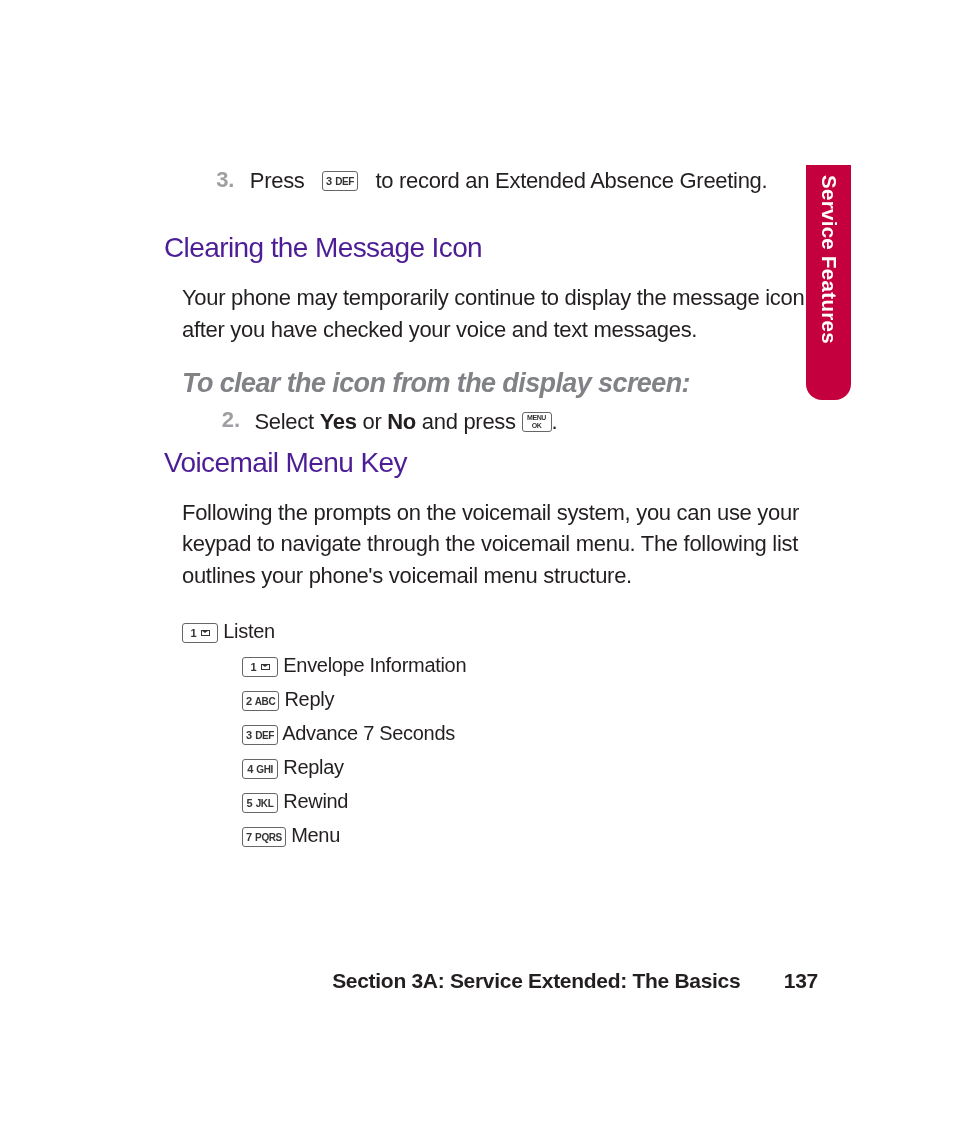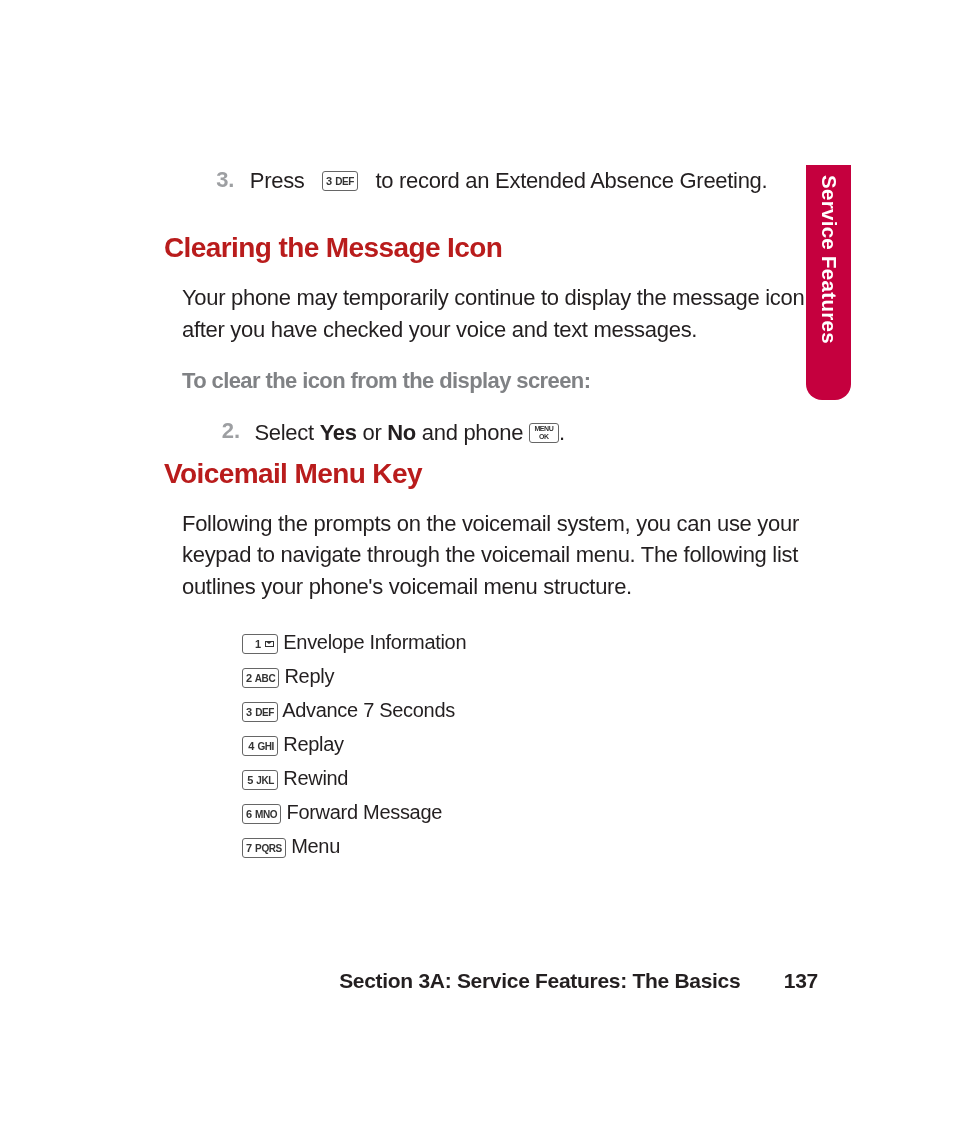--- a/index.html
+++ b/index.html
@@ -57,38 +57,39 @@
     text-align: right;
     vertical-align: top;
     margin-right: 10px;
   }
   .step-line {
     font-size: 22px;
     line-height: 1.35;
     letter-spacing: -0.3px;
   }
   h2.section {
-    color: #b91c1c;
-    font-weight: 700;
+    color: #4c1d95;
+    font-weight: 400;
     font-size: 28px;
     margin: 0 0 18px -6px;
     letter-spacing: -0.6px;
   }
   .body-text {
     font-size: 22px;
     line-height: 1.45;
     letter-spacing: -0.3px;
     margin: 0 0 22px 12px;
   }
   .subhead {
     color: #808285;
     font-weight: 800;
-    font-size: 22px;
-    margin: 10px 0 24px 12px;
+    font-size: 27px;
+    margin: 10px 0 8px 12px;
     letter-spacing: -0.6px;
+    font-style: italic;
   }
   .ol { margin: 0 0 8px 30px; }
   .ol .row { margin-bottom: 10px; }
   .ol .txt {
     display: inline-block;
     vertical-align: top;
     font-size: 22px;
     line-height: 1.35;
     letter-spacing: -0.3px;
     max-width: 530px;
@@ -100,21 +101,21 @@
     height: 18px;
     border: 1px solid #666;
     border-radius: 3px;
     padding: 0 3px 0 3px;
     font-size: 10px;
     line-height: 18px;
     background: #fff;
     vertical-align: 1px;
     font-weight: 600;
     color: #333;
-    text-align: right;
+    text-align: center;
     letter-spacing: -0.4px;
     white-space: nowrap;
     position: relative;
   }
   .key .kn { font-weight: 800; font-size: 11px; margin-right:1px; }
   .key.menuok { text-align: center; line-height: 8px; padding-top: 1px; height:17px; font-size:7px; min-width: 22px;}
   .key .envelope {
     display:inline-block; width:9px; height:6px; border:1px solid #333; position:relative; vertical-align:1px;
     box-sizing: border-box;
     margin-left:1px;
@@ -167,30 +168,34 @@
     </div>
 
     <h2 class="section">Clearing the Message Icon</h2>
     <p class="body-text">Your phone may temporarily continue to display the message icon after you have checked your voice and text messages.</p>
     <p class="subhead">To clear the icon from the display screen:</p>
 
     <div class="ol">
       <div class="row">
         <span class="num">2.</span>
         <span class="txt">
-          <span>Select </span><span class="bold">Yes</span><span> or </span><span class="bold">No</span><span> and phone </span>
+          <span>Select </span><span class="bold">Yes</span><span> or </span><span class="bold">No</span><span> and press </span>
           <span class="key menuok"><span>MENU</span><br><span>OK</span></span><span>.</span>
         </span>
       </div>
     </div>
 
     <h2 class="section gap-above-h2">Voicemail Menu Key</h2>
     <p class="body-text">Following the prompts on the voicemail system, you can use your keypad to navigate through the voicemail menu. The following list outlines your phone's voicemail menu structure.</p>
 
     <div class="vm-tree">
+      <div class="lvl1">
+        <span class="key"><span class="kn">1</span> <span class="envelope"></span></span>
+        <span>Listen</span>
+      </div>
       <div class="lvl2">
         <span class="key"><span class="kn">1</span> <span class="envelope"></span></span>
         <span>Envelope Information</span>
       </div>
       <div class="lvl2">
         <span class="key"><span class="kn">2</span> <span>ABC</span></span>
         <span>Reply</span>
       </div>
       <div class="lvl2">
         <span class="key"><span class="kn">3</span> <span>DEF</span></span>
@@ -198,29 +203,25 @@
       </div>
       <div class="lvl2">
         <span class="key"><span class="kn">4</span> <span>GHI</span></span>
         <span>Replay</span>
       </div>
       <div class="lvl2">
         <span class="key"><span class="kn">5</span> <span>JKL</span></span>
         <span>Rewind</span>
       </div>
       <div class="lvl2">
-        <span class="key"><span class="kn">6</span> <span>MNO</span></span>
-        <span>Forward Message</span>
-      </div>
-      <div class="lvl2">
         <span class="key"><span class="kn">7</span> <span>PQRS</span></span>
         <span>Menu</span>
       </div>
     </div>
 
   </div>
 
   <div class="footer">
-    <span>Section 3A: Service Features: The Basics</span>
+    <span>Section 3A: Service Extended: The Basics</span>
     <span class="pnum">137</span>
   </div>
 
 </div>
 
 </body></html>

